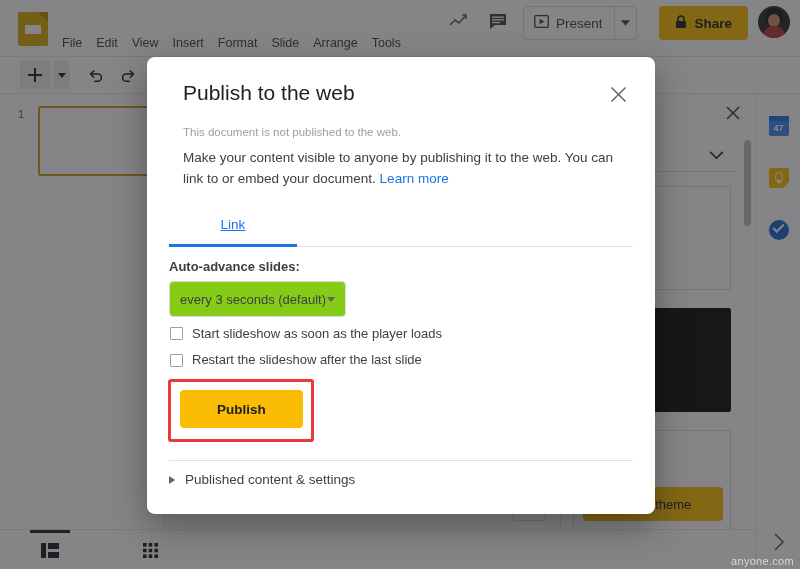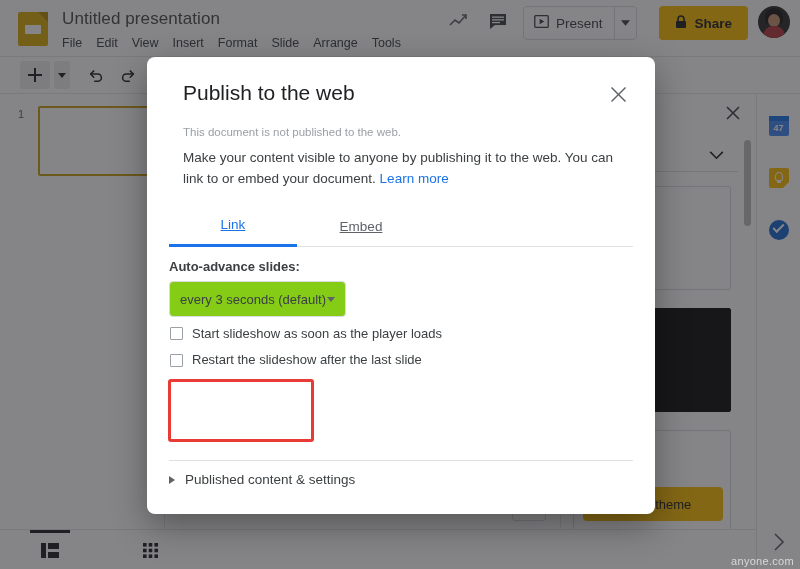--- a/index.html
+++ b/index.html
@@ -548,21 +548,20 @@
 <div id="app">
 
   <div class="bg-layer">
 
     <div class="appbar">
       <div class="slides-logo">
         <div class="pg"></div>
         <div class="fold"></div>
         <div class="inner"></div>
       </div>
-      <div class="doc-title">Untitled presentation</div>
       <div class="menubar">
         <span>File</span>
         <span>Edit</span>
         <span>View</span>
         <span>Insert</span>
         <span>Format</span>
         <span>Slide</span>
         <span>Arrange</span>
         <span>Tools</span>
       </div>
@@ -746,41 +745,41 @@
     </div>
 
     <div class="dlg-status">This document is not published to the web.</div>
 
     <div class="dlg-desc">
       <span>Make your content visible to anyone by publishing it to the web. You can link to or embed your document. </span><a href="#">Learn more</a>
     </div>
 
     <div class="tabs">
       <div class="tab active">Link</div>
-      <div class="tab">Embed</div>
     </div>
 
     <div class="field-label">Auto-advance slides:</div>
 
     <div class="select-box">
       <span>every 3 seconds (default)</span>
       <span class="select-caret"></span>
     </div>
 
     <div class="cb-row r1">
       <span class="cbox"></span>
       <span>Start slideshow as soon as the player loads</span>
     </div>
 
     <div class="cb-row r2">
       <span class="cbox"></span>
       <span>Restart the slideshow after the last slide</span>
     </div>
 
     <div class="publish-highlight"></div>
+    <button class="publish-btn">Publish</button>
 
     <div class="dlg-divider"></div>
 
     <div class="disclosure">
       <span class="tri"></span>
       <span>Published content &amp; settings</span>
     </div>
   </div>
 
   <div class="watermark">anyone.com</div>

